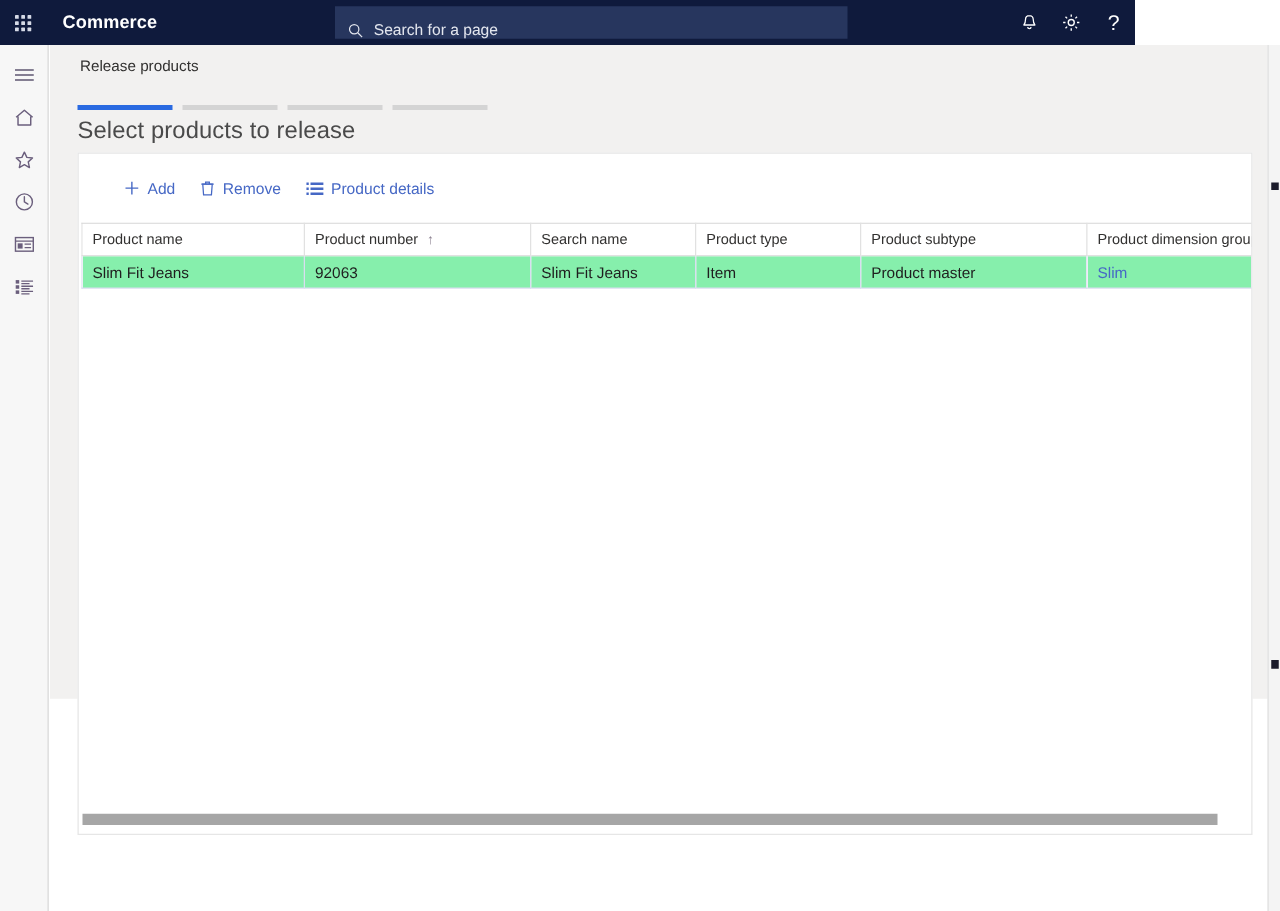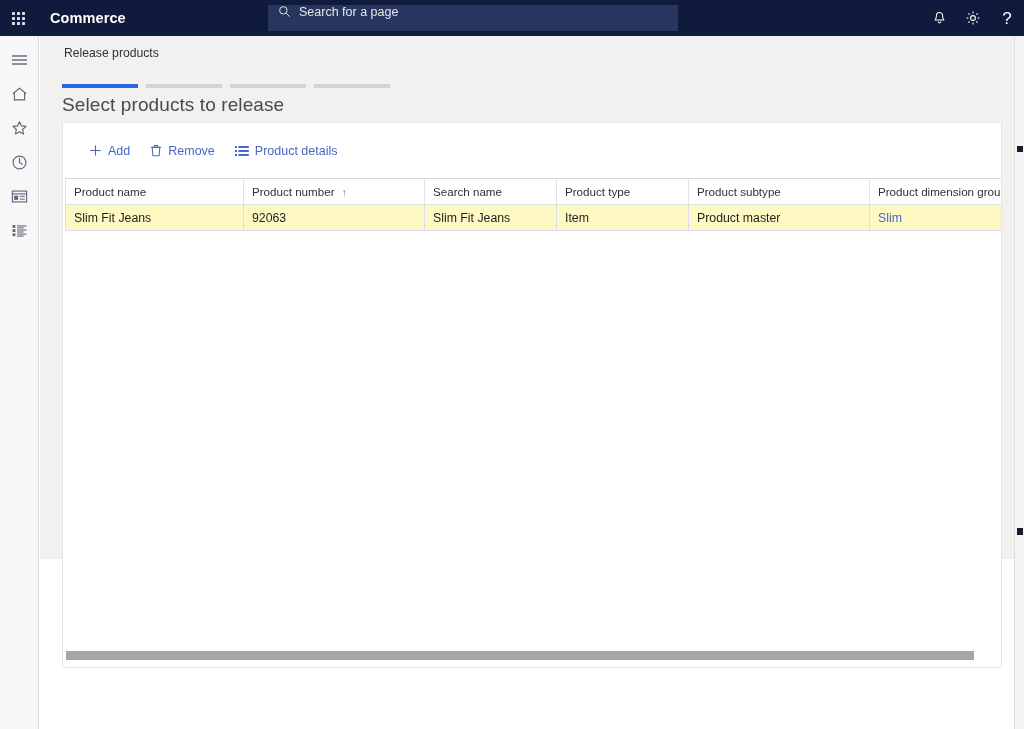--- a/index.html
+++ b/index.html
@@ -6,21 +6,21 @@
   html, body {
     width: 1024px; height: 729px;
     font-family: "Liberation Sans", sans-serif;
     background: #ffffff;
     overflow: hidden;
   }
 
   
   .header {
     position: absolute; top: 0; left: 0;
-    width: 1024px; height: 36px;
+    width: 908px; height: 36px;
     background: #0f1a3c;
     display: flex; align-items: center;
   }
   .waffle {
     width: 36px; height: 36px;
     display: flex; align-items: center; justify-content: center;
     cursor: pointer;
   }
   .waffle-grid {
     display: grid;
@@ -34,21 +34,21 @@
     font-size: 14.5px;
     font-weight: bold;
     margin-left: 14px;
     letter-spacing: .1px;
     white-space: nowrap;
   }
   .searchbox {
     position: absolute; left: 268px; top: 5px;
     width: 410px; height: 26px;
     background: #27365e;
-    display: flex; align-items: flex-start;
+    display: flex; align-items: flex-end;
     padding-left: 10px;
     cursor: text;
   }
   .searchbox .mag { margin-right: 8px; display: flex; }
   .searchbox .ph {
     color: #e3e6ee;
     font-size: 12.5px;
     white-space: nowrap;
   }
   .hdr-right {
@@ -109,21 +109,21 @@
   .card {
     position: absolute; left: 22px; top: 86px;
     width: 940px; height: 546px;
     background: #ffffff;
     border: 1px solid #e6e6e6;
   }
   .toolbar {
     position: absolute; left: 0; top: 0;
     height: 55px; width: 100%;
     display: flex; align-items: center;
-    padding-left: 16px;
+    padding-left: 26px;
   }
   .tb-btn {
     display: flex; align-items: center;
     height: 28px; padding: 0 10px;
     color: #4668c5; font-size: 12.5px;
     cursor: pointer; white-space: nowrap;
   }
   .tb-btn .ti { margin-right: 6px; display: flex; align-items: center; }
   .tb-plus { font-size: 15px; line-height: 1; }
 
@@ -149,21 +149,21 @@
     white-space: nowrap; overflow: hidden;
     cursor: pointer;
   }
   table.grid td {
     height: 26px;
     border: 1px solid #d9ddf0;
     font-size: 12.3px; color: #1f1f1f;
     padding: 0 8px;
     white-space: nowrap; overflow: hidden;
   }
-  tr.row-sel td { background: #fef9c3; }
+  tr.row-sel td { background: #86efac; }
   td .lnk { color: #4668c5; cursor: pointer; }
   .sortarrow { color: #8a7f8f; margin-left: 7px; font-size: 11px; }
 
   
   .hscroll {
     position: absolute; left: 3px; bottom: 6px;
     width: 930px; height: 11px;
     background: #ffffff;
   }
   .hscroll .thumb {

